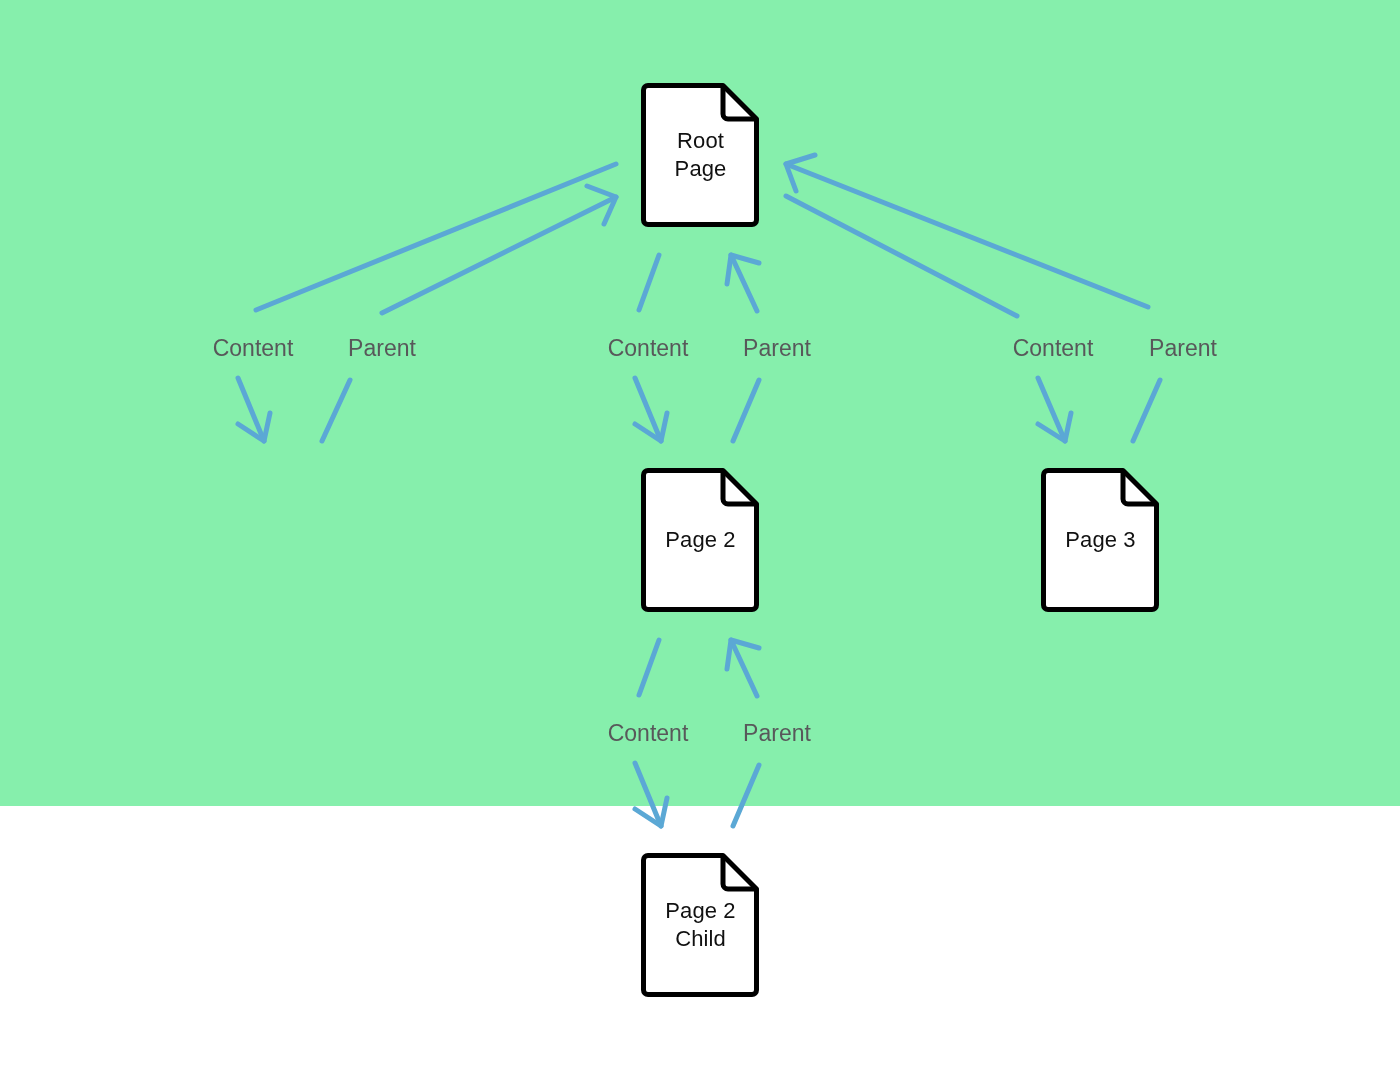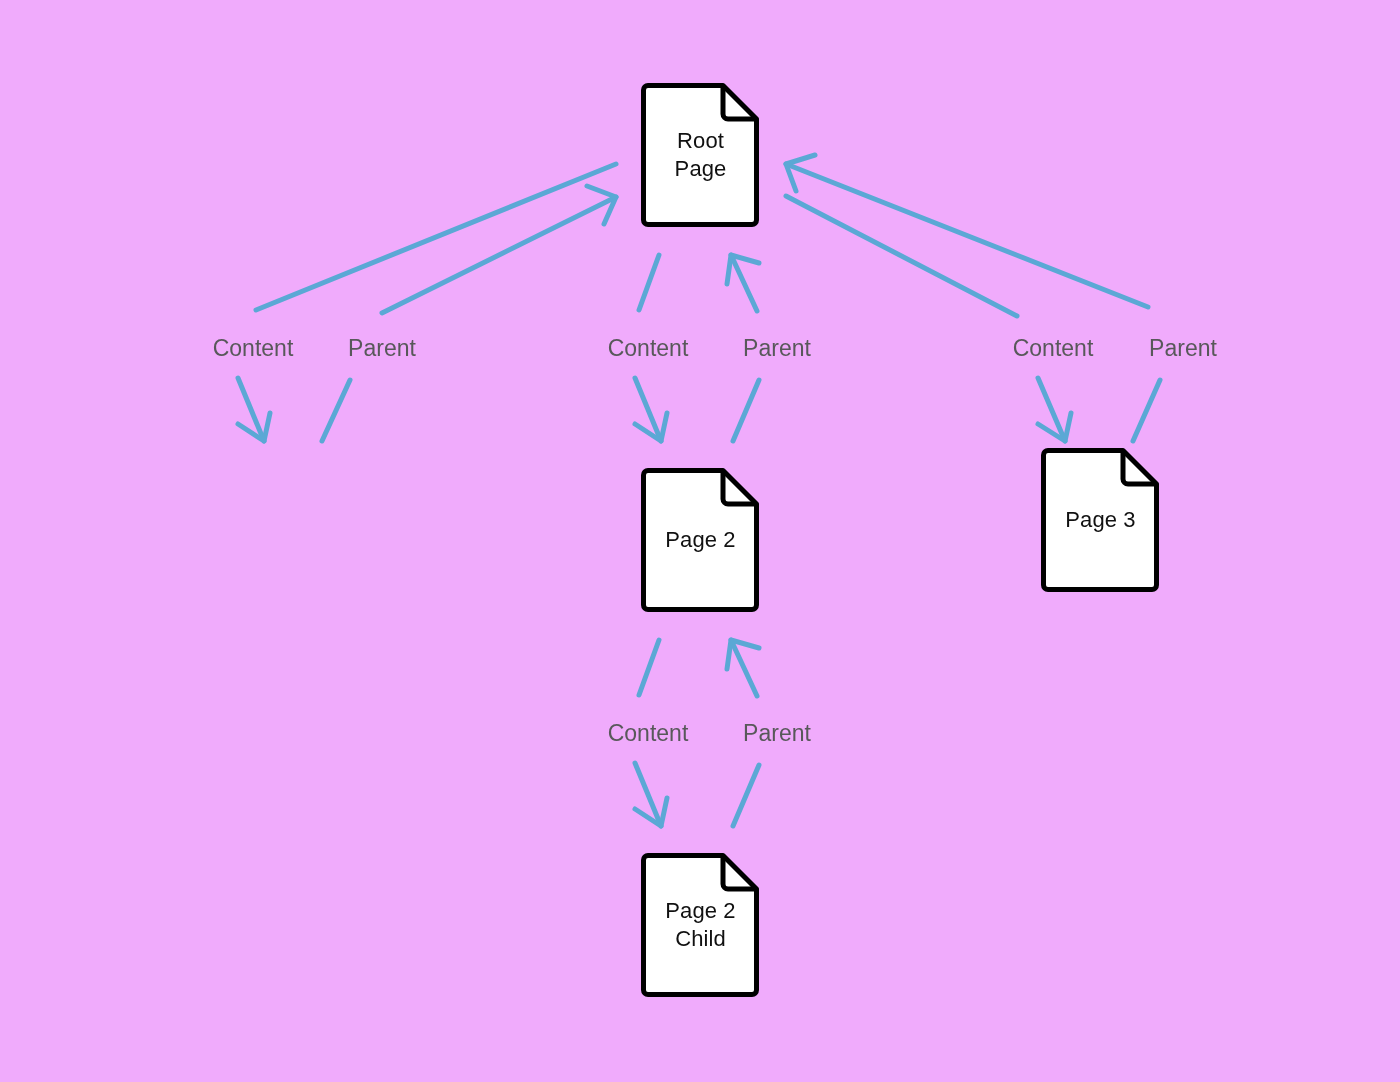--- a/index.html
+++ b/index.html
@@ -10,22 +10,22 @@
   }
   body {
     width: 1400px;
     height: 1082px;
     font-family: "Liberation Sans", sans-serif;
     overflow: hidden;
   }
   #canvas {
     position: relative;
     width: 1400px;
-    height: 1082px;
-    background: #f0abfc;
+    height: 806px;
+    background: #86efac;
   }
   #edges {
     position: absolute;
     left: 0;
     top: 0;
     width: 1400px;
     height: 1082px;
   }
   .node {
     position: absolute;
@@ -154,21 +154,21 @@
 
 
   <div class="node" id="node-page2" style="left: 641px; top: 467px; width: 119px; height: 146px;">
     <svg viewBox="0 0 119 146" width="119" height="146" xmlns="http://www.w3.org/2000/svg">
       <path d="M 7 3.5 L 82 3.5 L 115.5 37 L 115.5 138 A 4.5 4.5 0 0 1 111 142.5 L 7 142.5 A 4.5 4.5 0 0 1 2.5 138 L 2.5 8 A 4.5 4.5 0 0 1 7 3.5 Z" fill="#ffffff" stroke="#000000" stroke-width="5" stroke-linejoin="round"></path>
       <path d="M 82 3.5 L 82 32 A 5 5 0 0 0 87 37 L 115.5 37" fill="none" stroke="#000000" stroke-width="5" stroke-linejoin="round"></path>
     </svg>
     <div class="node-label" style="color: rgb(17, 17, 17);">Page 2</div>
   </div>
 
-  <div class="node" id="node-page3" style="left: 1041px; top: 447px; width: 119px; height: 146px; text-decoration: underline;">
+  <div class="node" id="node-page3" style="left: 1041px; top: 467px; width: 119px; height: 146px; text-decoration: underline;">
     <svg viewBox="0 0 119 146" width="119" height="146" xmlns="http://www.w3.org/2000/svg">
       <path d="M 7 3.5 L 82 3.5 L 115.5 37 L 115.5 138 A 4.5 4.5 0 0 1 111 142.5 L 7 142.5 A 4.5 4.5 0 0 1 2.5 138 L 2.5 8 A 4.5 4.5 0 0 1 7 3.5 Z" fill="#ffffff" stroke="#000000" stroke-width="5" stroke-linejoin="round"></path>
       <path d="M 82 3.5 L 82 32 A 5 5 0 0 0 87 37 L 115.5 37" fill="none" stroke="#000000" stroke-width="5" stroke-linejoin="round"></path>
     </svg>
     <div class="node-label" style="color: rgb(17, 17, 17);">Page 3</div>
   </div>
 
   <div class="node" id="node-page2child" style="left: 641px; top: 852px; width: 119px; height: 146px;">
     <svg viewBox="0 0 119 146" width="119" height="146" xmlns="http://www.w3.org/2000/svg">
       <path d="M 7 3.5 L 82 3.5 L 115.5 37 L 115.5 138 A 4.5 4.5 0 0 1 111 142.5 L 7 142.5 A 4.5 4.5 0 0 1 2.5 138 L 2.5 8 A 4.5 4.5 0 0 1 7 3.5 Z" fill="#ffffff" stroke="#000000" stroke-width="5" stroke-linejoin="round"></path>

